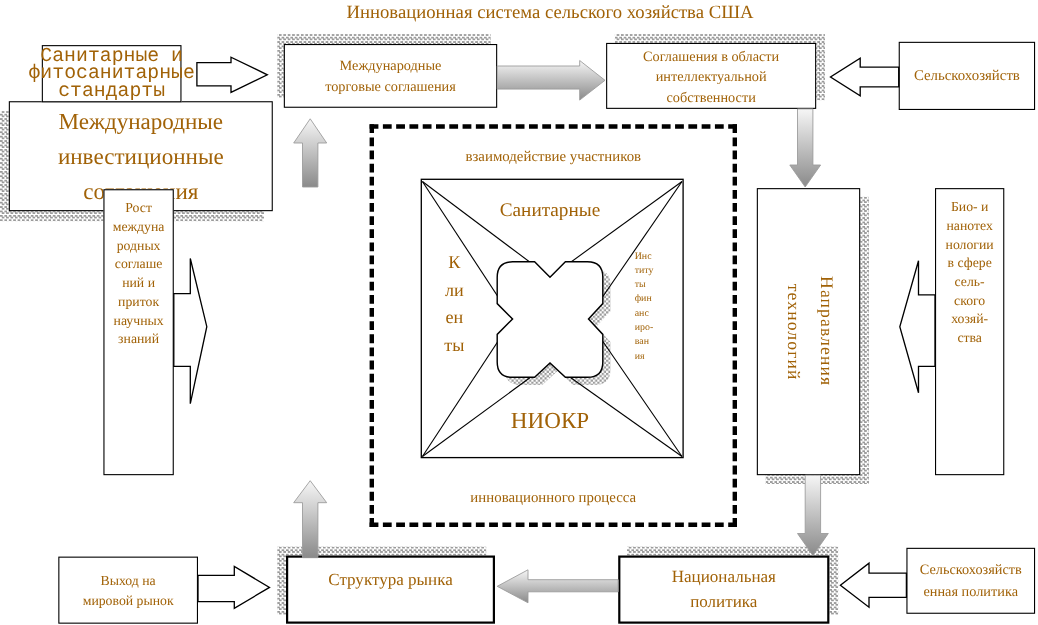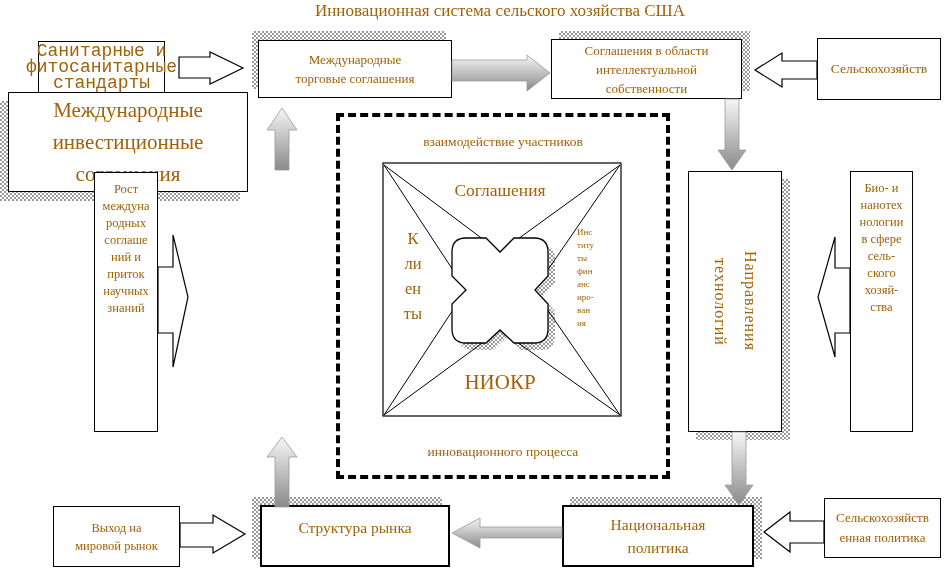--- a/index.html
+++ b/index.html
@@ -189,21 +189,21 @@
       <polygon points="179,57 210,57 210,52 243,68 210,84 210,78 179,78"></polygon>
       <polygon points="817,61 782,61 782,53 755,70 782,87 782,79 817,79"></polygon>
       <polygon points="850,268 835,268 835,237 818,297 835,357 835,333 850,333"></polygon>
       <polygon points="158,267 173,267 173,235 188,297 173,367 173,333 158,333"></polygon>
       <polygon points="180,523 213,523 213,515 245,534 213,553 213,547 180,547"></polygon>
       <polygon points="824,521 790,521 790,512 764,532 790,552 790,543 824,543"></polygon>
     </g>
   </svg>
 
   <div class="abs ctext" id="t-interaction">взаимодействие участников</div>
-  <div class="abs ctext" id="t-suppliers">Соглашения</div>
+  <div class="abs ctext" id="t-suppliers">Санитарные</div>
   <div class="abs ctext" id="t-clients">К
 ли
 ен
 ты</div>
   <div class="abs ctext" id="t-institutes">Инс
 титу
 ты
 фин
 анс
 иро-

